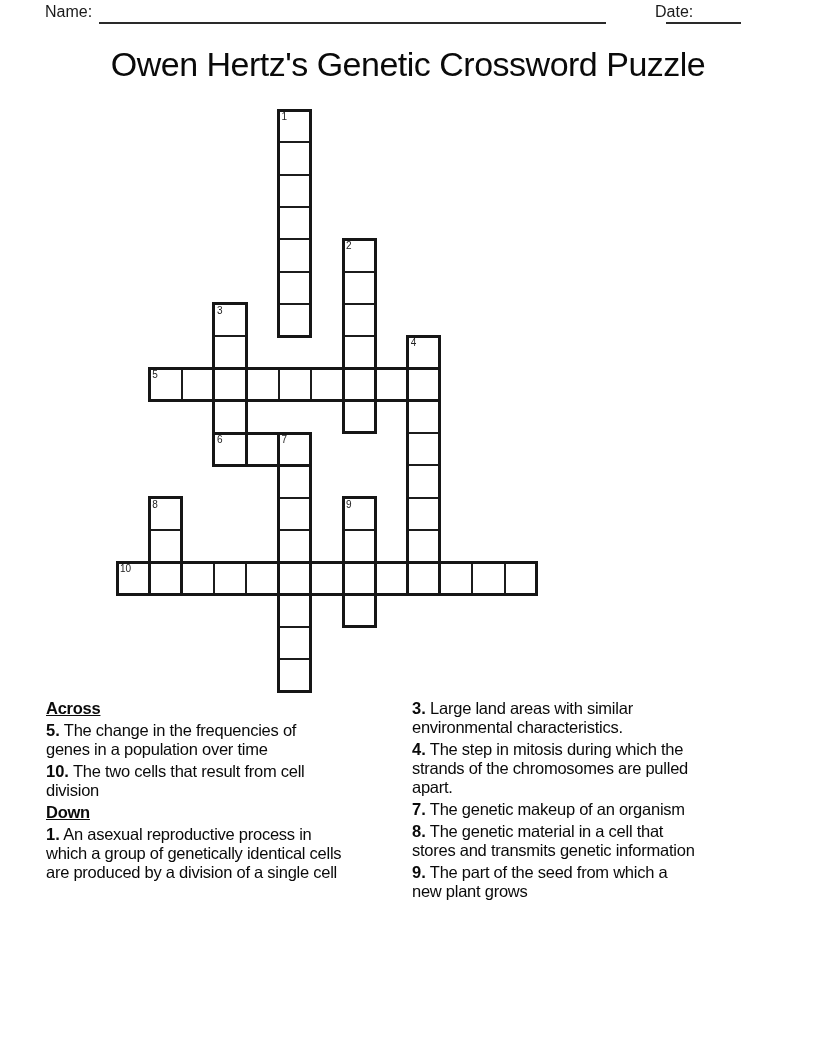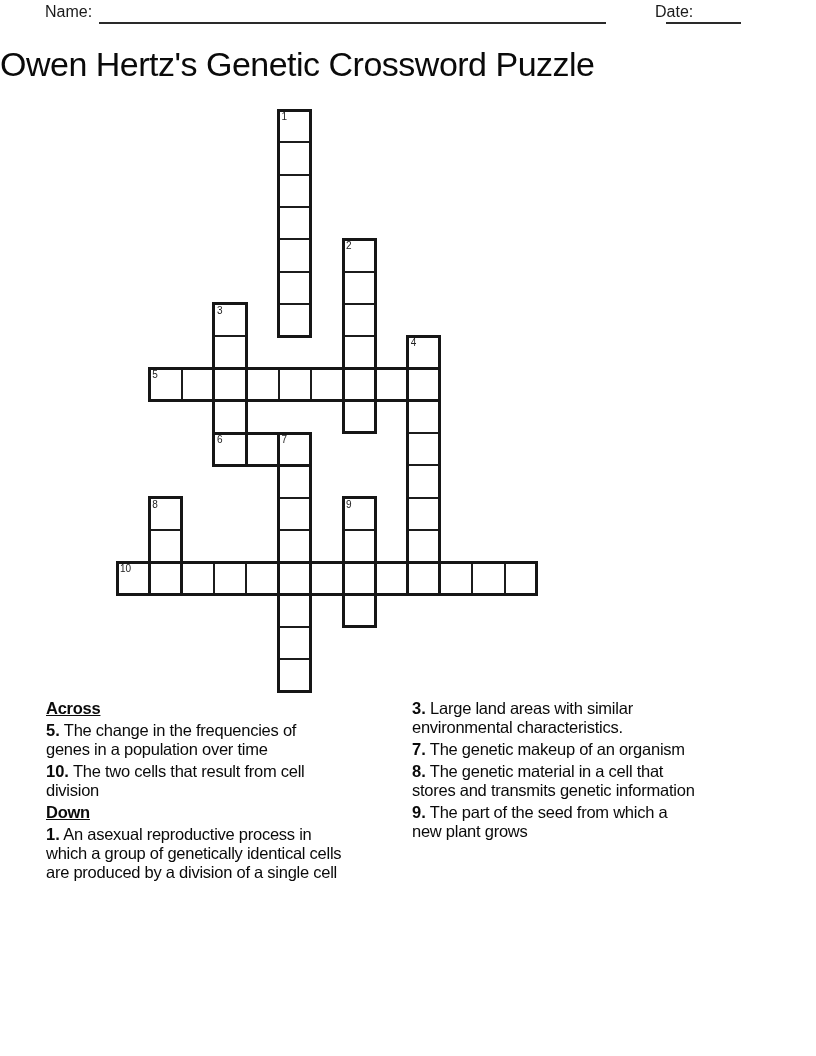--- a/index.html
+++ b/index.html
@@ -34,20 +34,21 @@
   #name-line  { left: 99px;  width: 507px; }
   #date-label { left: 655px; }
   #date-line  { left: 666px; width: 75px; }
 
   
   .title {
     position: absolute;
     top: 43px;
     left: 0;
     width: 816px;
+    text-align: center;
     font-size: 34px;
     line-height: 42px;
     letter-spacing: -0.5px;
     color: #0a0a0a;
   }
 
   
   #grid {
     position: absolute;
     left: 117px;
@@ -260,20 +261,23 @@
 division</span></p>
     <p class="clue-heading">Down</p>
     <p class="clue"><b>1.</b> <span class="clue-text">An asexual reproductive process in
 which a group of genetically identical cells
 are produced by a division of a single cell</span></p>
   </div>
 
   <div id="clues-right" class="clue-col">
     <p class="clue"><b>3.</b> <span class="clue-text">Large land areas with similar
 environmental characteristics.</span></p>
+    <p class="clue"><b>4.</b> <span class="clue-text">The step in mitosis during which the
+strands of the chromosomes are pulled
+apart.</span></p>
     <p class="clue"><b>7.</b> <span class="clue-text">The genetic makeup of an organism</span></p>
     <p class="clue"><b>8.</b> <span class="clue-text">The genetic material in a cell that
 stores and transmits genetic information</span></p>
     <p class="clue"><b>9.</b> <span class="clue-text">The part of the seed from which a
 new plant grows</span></p>
   </div>
 
 </div>
 
 </body></html>

